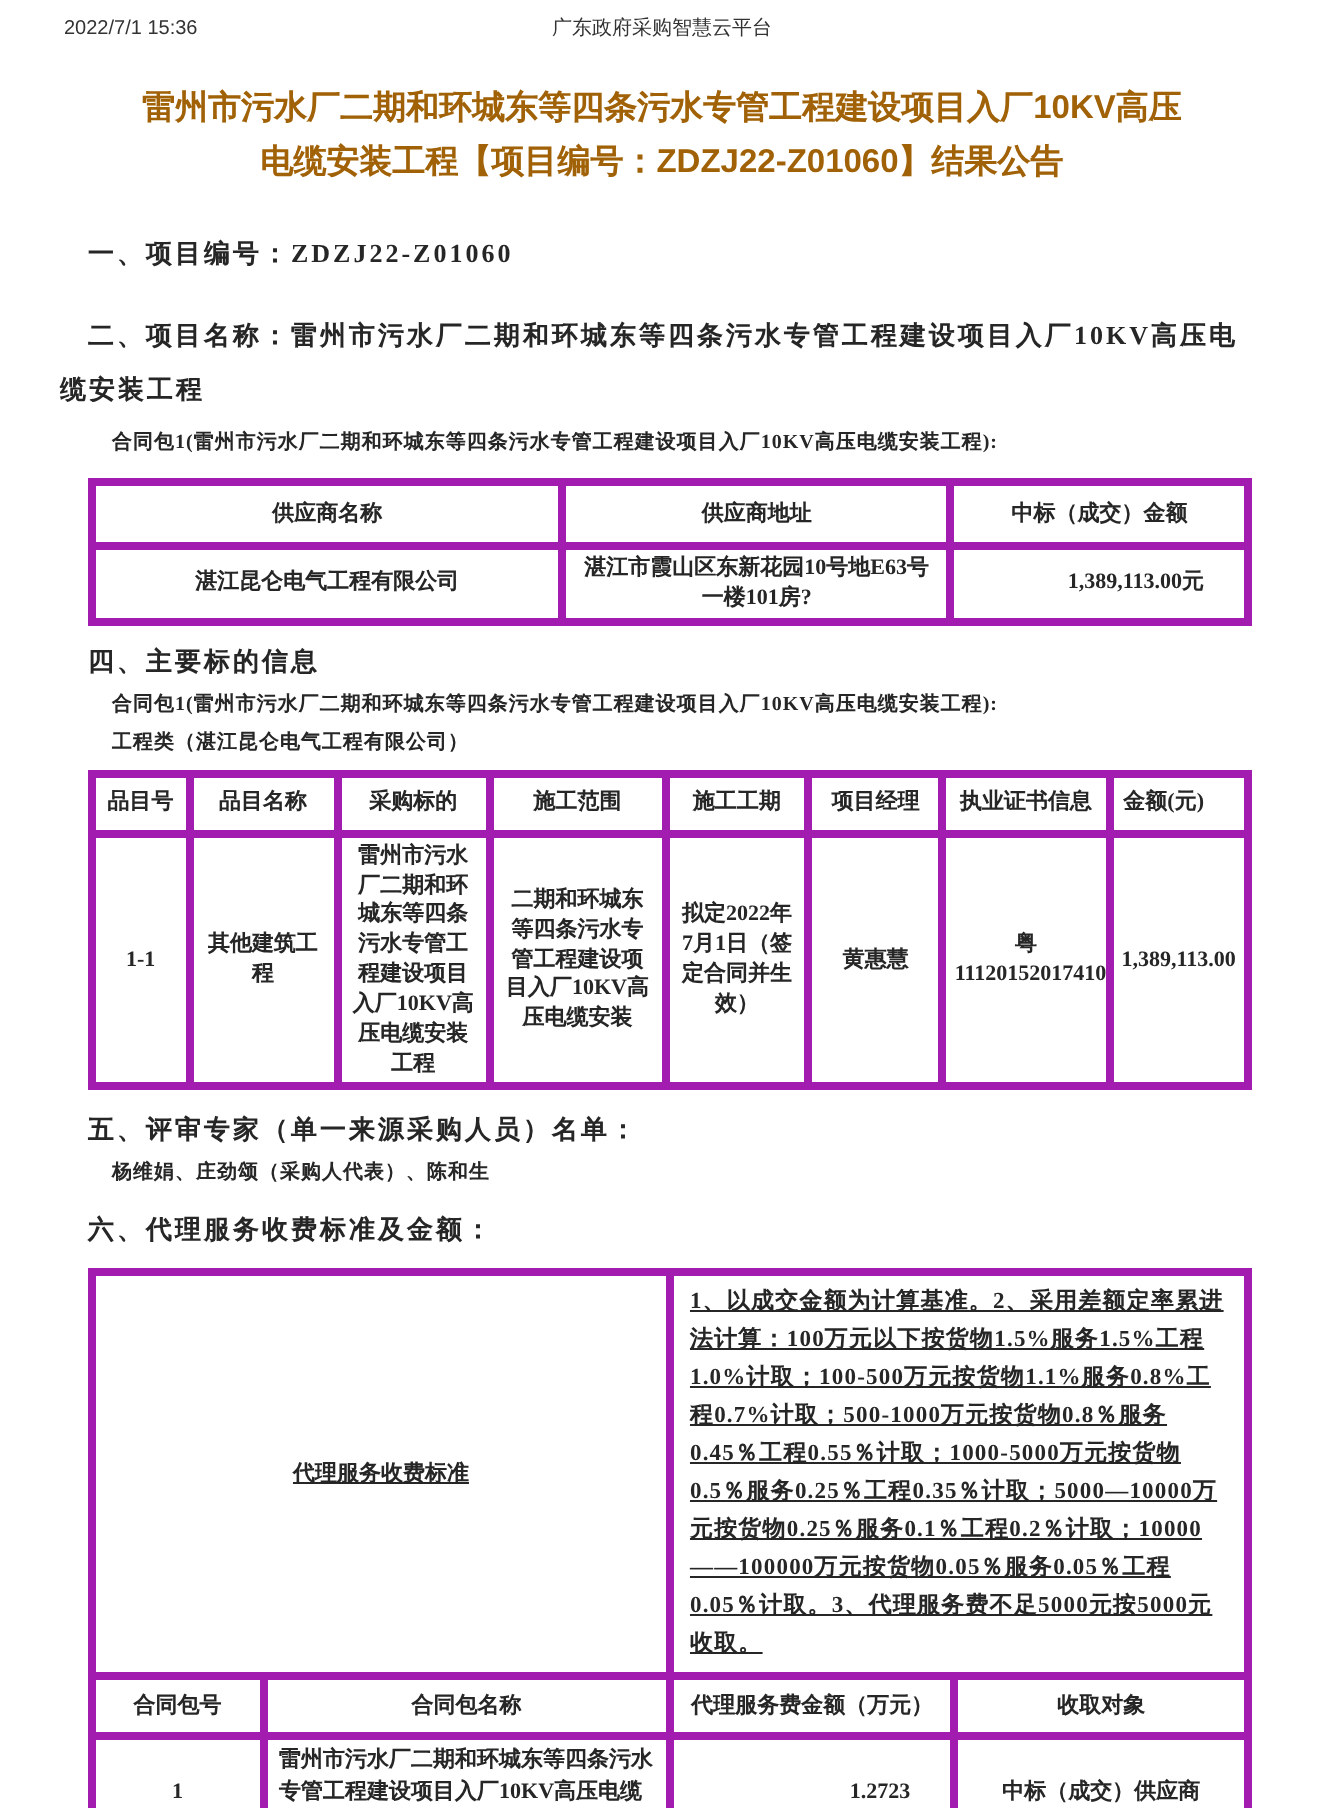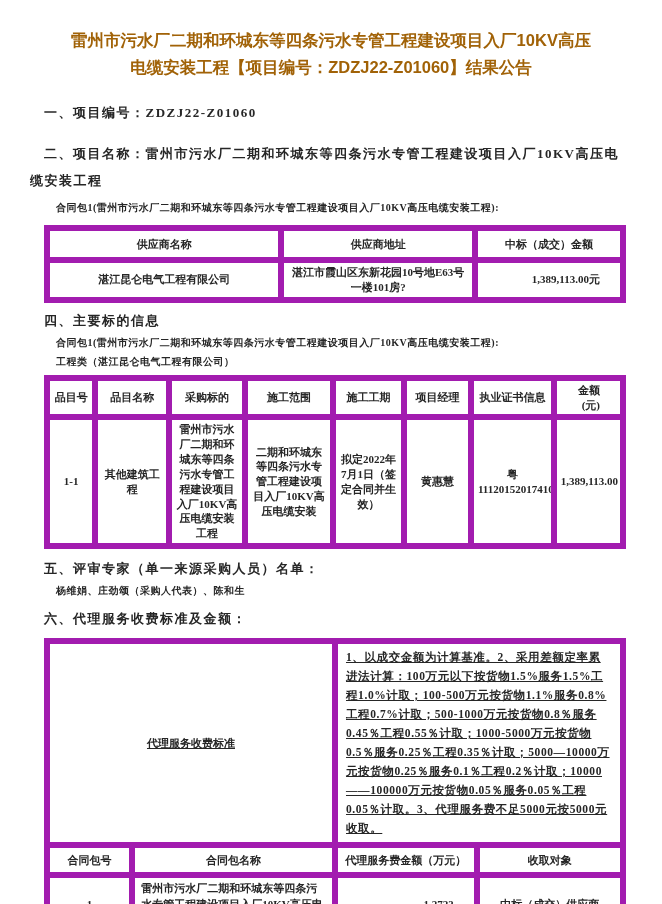--- a/index.html
+++ b/index.html
@@ -43,37 +43,41 @@
   .mt-s5 { margin-top: 11px; }
   .mt-exp { margin-top: 6px; }
   .mt-s6 { margin-top: 11px; }
   .mt-t3 { margin-top: 11px; }
 
   
   table { border-collapse: collapse; table-layout: fixed;
           width: 582px; margin-left: 14px;
           font-family: "Liberation Serif", "DejaVu Serif", serif;
           font-weight: bold; font-size: 11px; color: #262626; }
-  td { border: 6px solid #a21caf; text-align: center; vertical-align: middle;
+  td { border: 4px solid #a21caf; text-align: center; vertical-align: middle;
        padding: 2px 4px; line-height: 1.35; overflow: hidden; }
   .th-row td { height: 30px; }
   .t1-head td { height: 32px; }
   .t1-data td { height: 27px; }
   .cell-right { text-align: right; padding-right: 20px; }
   .fee-text { text-align: left; padding: 4px 8px; line-height: 19px;
               letter-spacing: 0.6px; font-size: 11.5px; text-decoration: underline; }
   .fee-label-cell { height: 177px; text-decoration: underline; }
   .pkg-name-cell { text-align: left; line-height: 16px; padding-left: 6px; }
   .t3-data td { height: 35px; }
 </style>
 </head>
 <body>
 
 <div class="page">
 
+  <div class="meta">
+    <span class="ts">2022/7/1 15:36</span>
+    <span class="platform">广东政府采购智慧云平台</span>
+  </div>
 
   <h1 class="title">雷州市污水厂二期和环城东等四条污水专管工程建设项目入厂10KV高压电缆安装工程【项目编号：ZDZJ22-Z01060】结果公告</h1>
 
 
   <p class="h mt-s1">一、项目编号：ZDZJ22-Z01060</p>
 
   <p class="h h2lines mt-s2">二、项目名称：雷州市污水厂二期和环城东等四条污水专管工程建设项目入厂10KV高压电缆安装工程</p>
 
   <p class="sub mt-pk3">合同包1(雷州市污水厂二期和环城东等四条污水专管工程建设项目入厂10KV高压电缆安装工程):</p>
 

